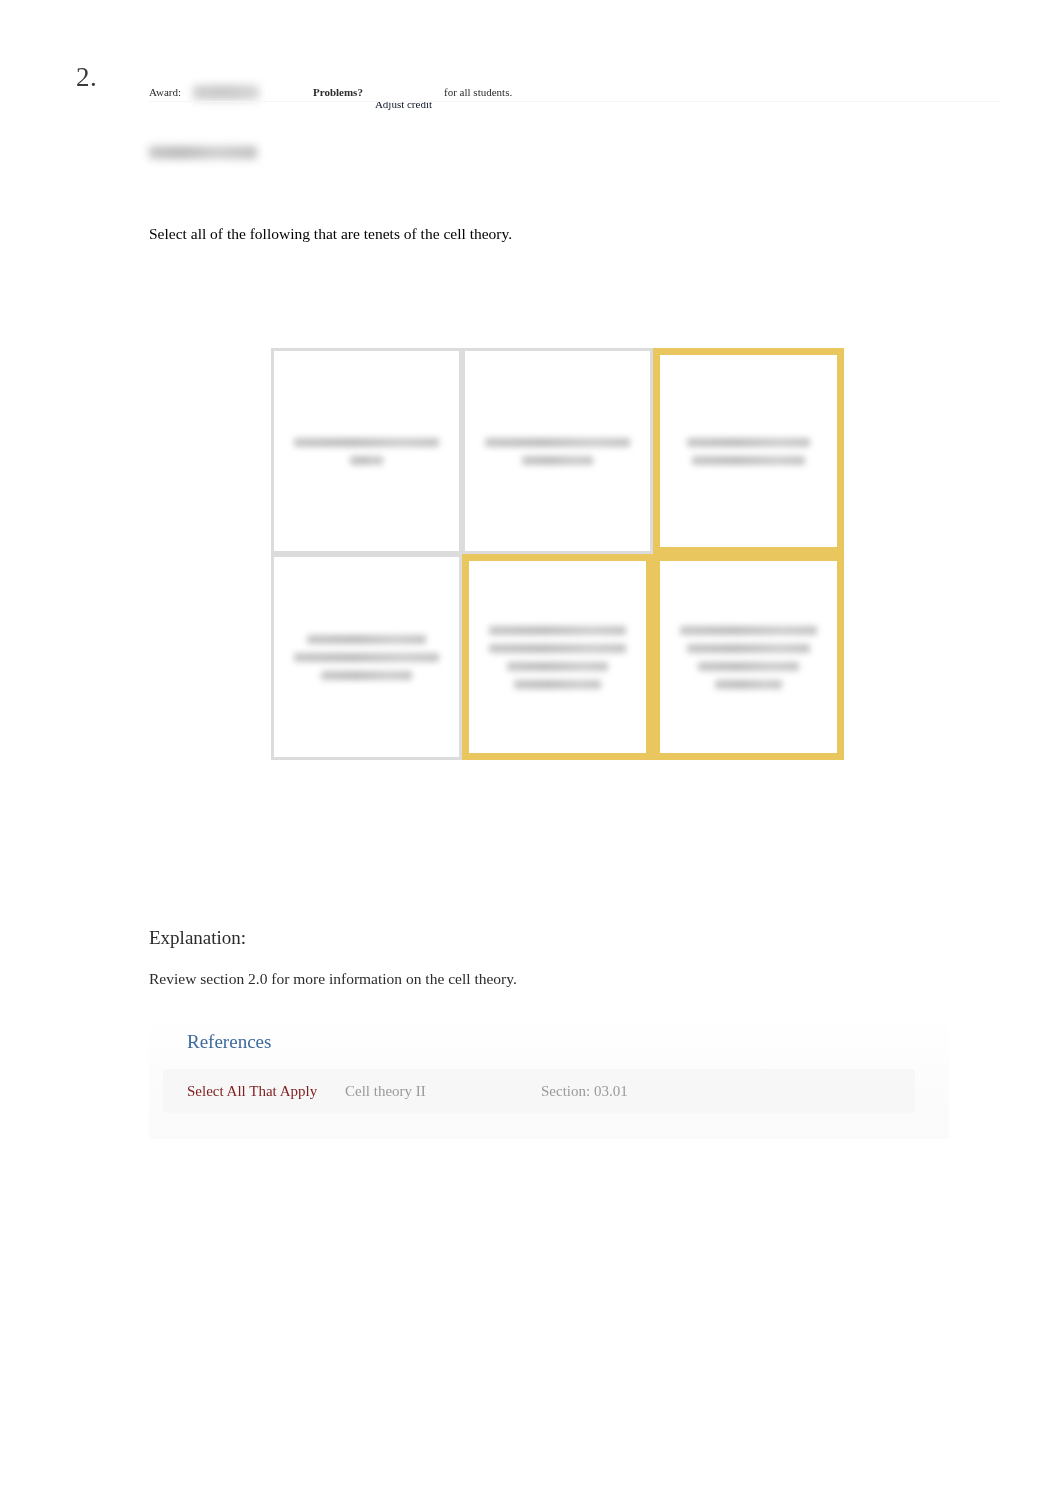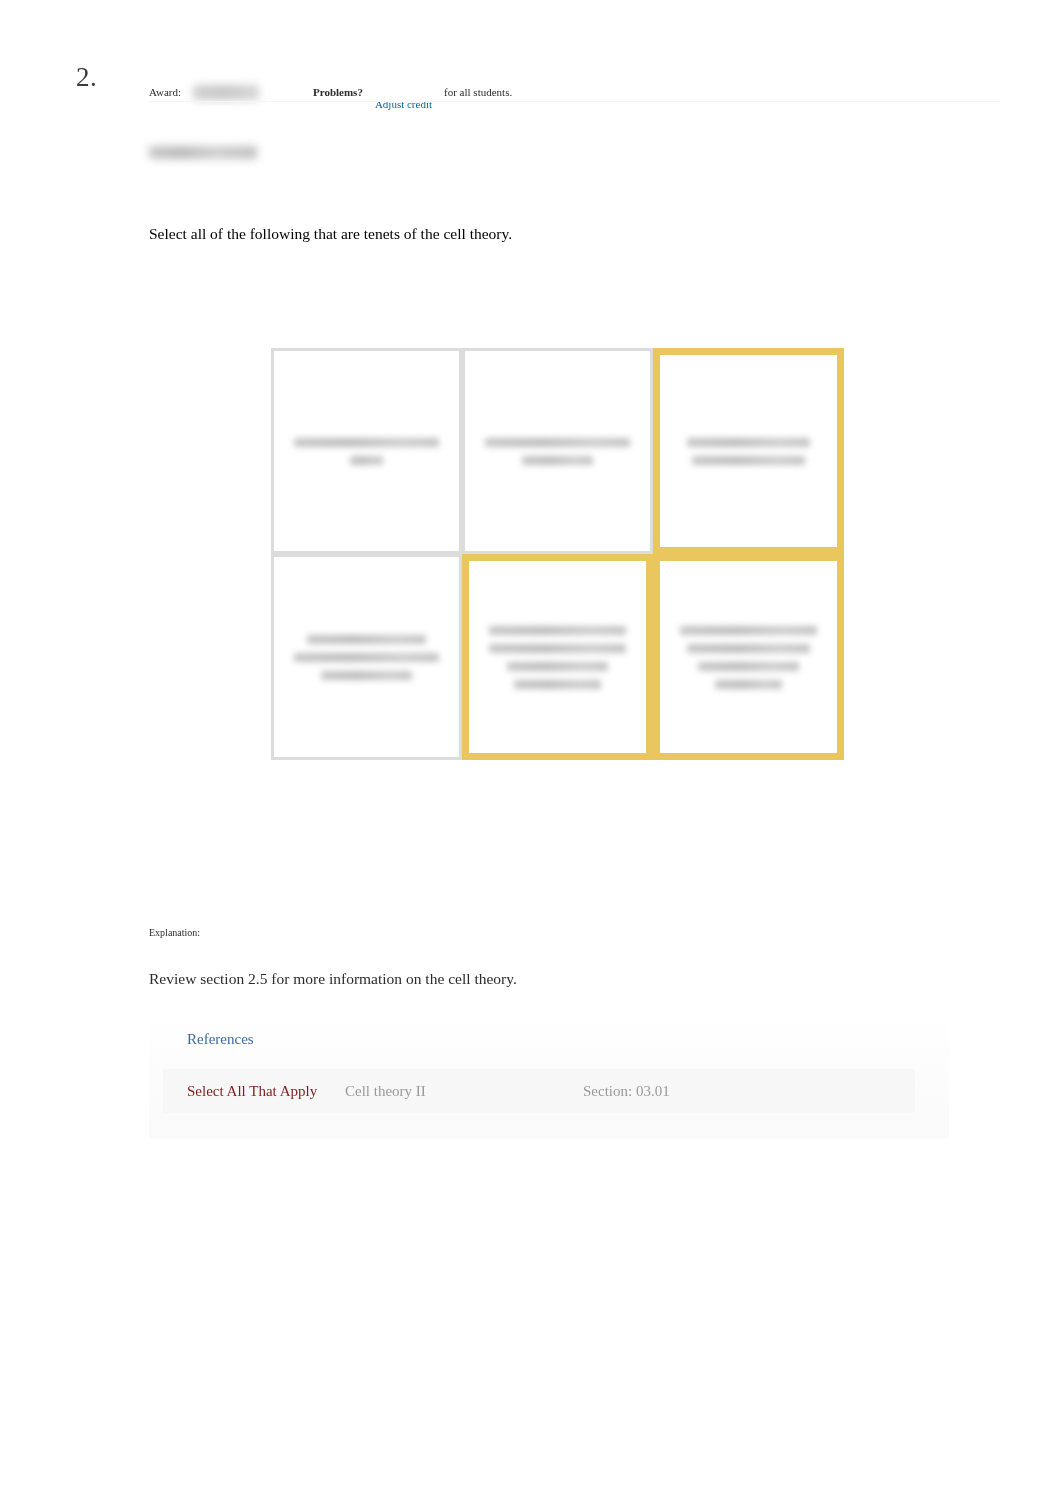--- a/index.html
+++ b/index.html
@@ -41,21 +41,21 @@
     height: 15px;
     margin: 0 0 0 12px;
     border-radius: 2px;
     background: linear-gradient(90deg,#c9c9c9,#bdbdbd 45%,#cfcfcf);
     filter: blur(4px);
     opacity: .85;
   }
   .problems { margin-left: 54px; color: #2b2b2b; font-weight: bold; }
   .adjust-link {
     margin-left: 12px;
-    color: #0369a1;
+    color: #0f172a;
     text-decoration: none;
     margin-top: 24px;
   }
   .for-all { margin-left: 12px; color: #2b2b2b; }
 
   .hrule {
     position: absolute;
     left: 149px;
     top: 101px;
     width: 851px;
@@ -129,21 +129,21 @@
   .w70 { width: 70%; }
   .w60 { width: 60%; }
   .w46 { width: 46%; }
   .w22 { width: 22%; }
 
   
   .explanation-label {
     position: absolute;
     left: 149px;
     top: 927px;
-    font-size: 10px;
+    font-size: 19px;
     color: #2b2b2b;
   }
   .explanation-body {
     position: absolute;
     left: 149px;
     top: 970px;
     font-size: 15.5px;
     color: #2b2b2b;
   }
 
@@ -154,21 +154,21 @@
     top: 1012px;
     width: 800px;
     height: 127px;
     background: linear-gradient(180deg,#ffffff 0%,#fcfcfd 55%,#fafafb 100%);
     border-radius: 3px;
   }
   .references-link {
     position: absolute;
     left: 187px;
     top: 1031px;
-    font-size: 15px;
+    font-size: 19px;
     color: #3d6a9e;
     text-decoration: none;
   }
   .tagbar {
     position: absolute;
     left: 163px;
     top: 1069px;
     width: 752px;
     height: 44px;
     background: #f7f7f8;
@@ -176,21 +176,21 @@
   }
   .tag {
     position: absolute;
     top: 1083px;
     font-size: 15px;
     white-space: nowrap;
   }
   .tag-primary { left: 187px; color: #7f1d1d; }
   .tag-muted   { color: #9a9a9a; }
   .tag-topic   { left: 345px; }
-  .tag-section { left: 541px; margin-left: 42px; }
+  .tag-section { left: 541px; }
 </style>
 </head>
 <body>
 
 <div class="qnum">2.</div>
 
 <div class="headline">
   <span class="award-label">Award:</span>
   <span class="award-value"></span>
   <span class="problems">Problems?</span>
@@ -249,20 +249,20 @@
       <div class="tline w95"></div>
       <div class="tline w85"></div>
       <div class="tline w70"></div>
       <div class="tline w46"></div>
     </div>
   </div>
 
 </div>
 
 <div class="explanation-label">Explanation:</div>
-<div class="explanation-body">Review section 2.5 for more information on the cell theory.</div>
+<div class="explanation-body">Review section 2.0 for more information on the cell theory.</div>
 
 <div class="ref-panel"></div>
 <a class="references-link" href="#">References</a>
 <div class="tagbar"></div>
 <div class="tag tag-primary">Select All That Apply</div>
 <div class="tag tag-muted tag-topic">Cell theory II</div>
 <div class="tag tag-muted tag-section">Section: 03.01</div>
 
 </body></html>

